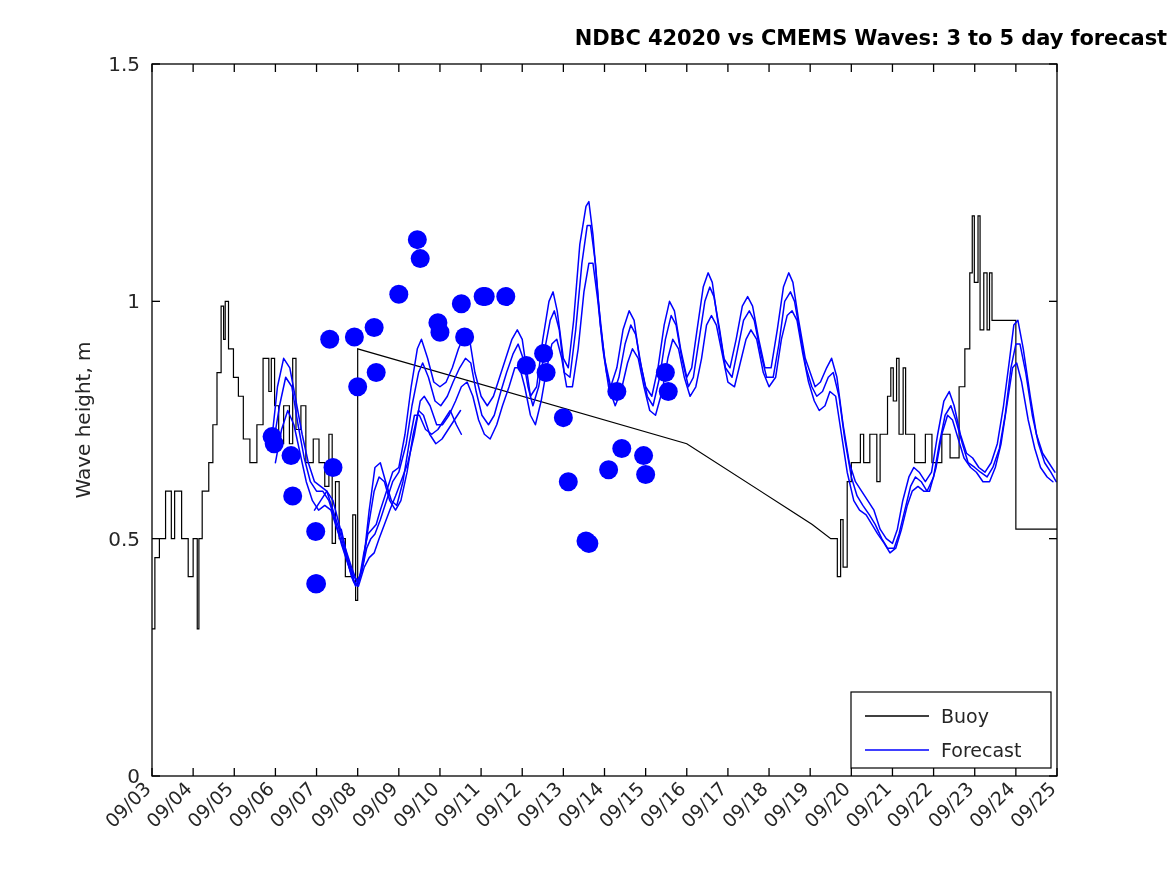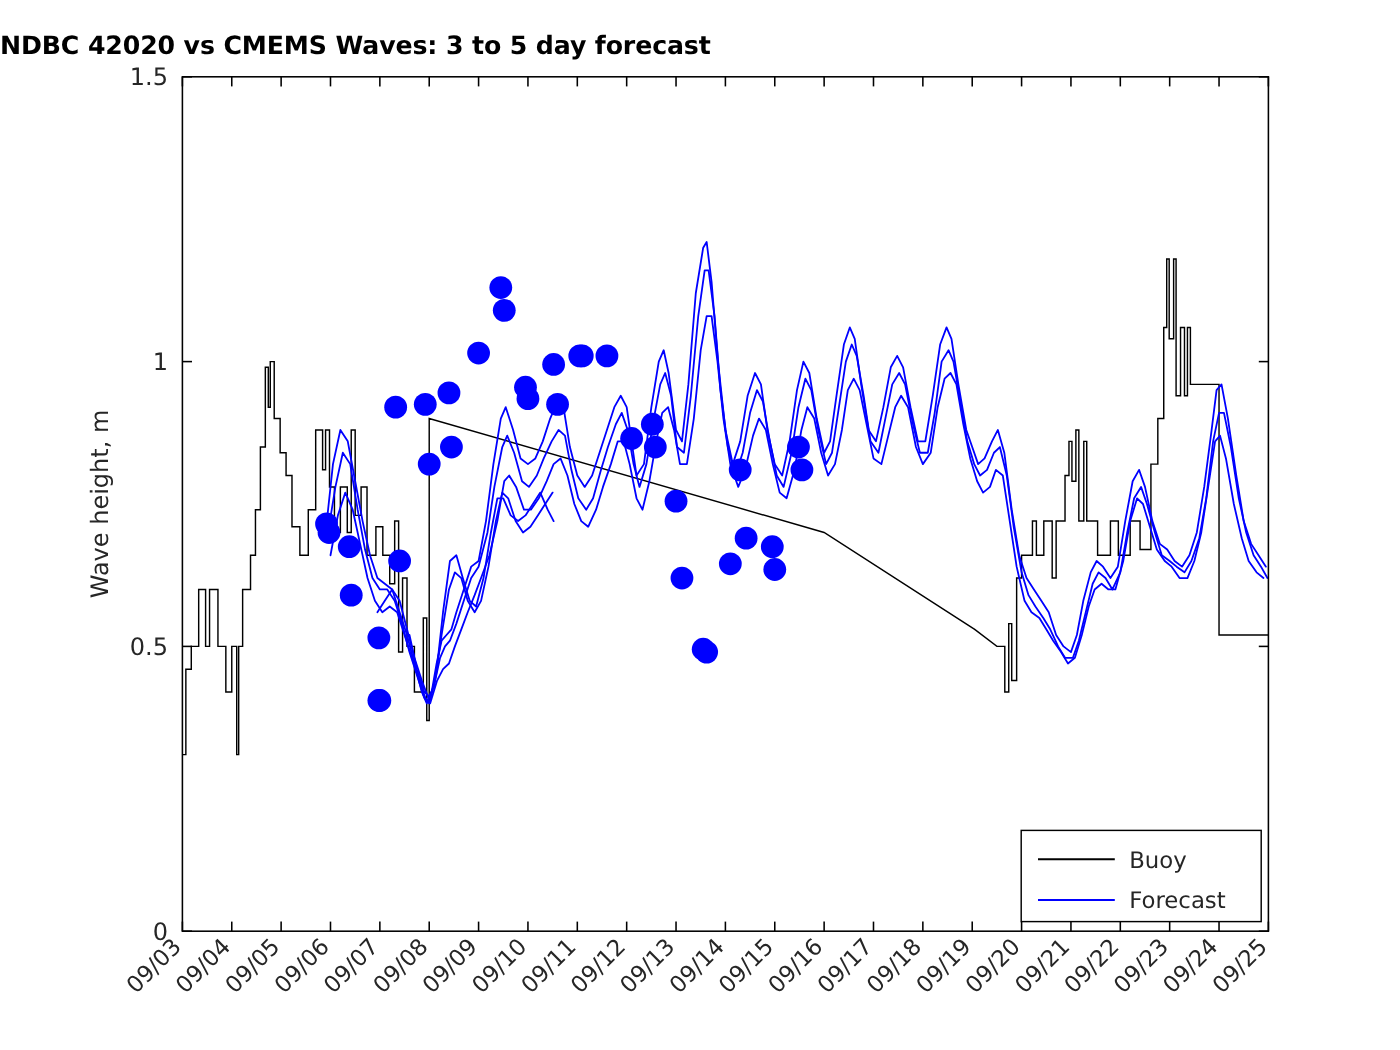--- a/index.html
+++ b/index.html
@@ -17,21 +17,21 @@
     position: relative;
     width: 1167px;
     height: 875px;
     background: #ffffff;
   }
   #chart-title {
     position: absolute;
     left: 0;
     top: 26px;
     width: 1167px;
-    text-align: left;
+    text-align: right;
     font-size: 21px;
     font-weight: bold;
     color: #000000;
     letter-spacing: -0.1px;
   }
   #plot-svg {
     position: absolute;
     left: 0;
     top: 0;
   }

